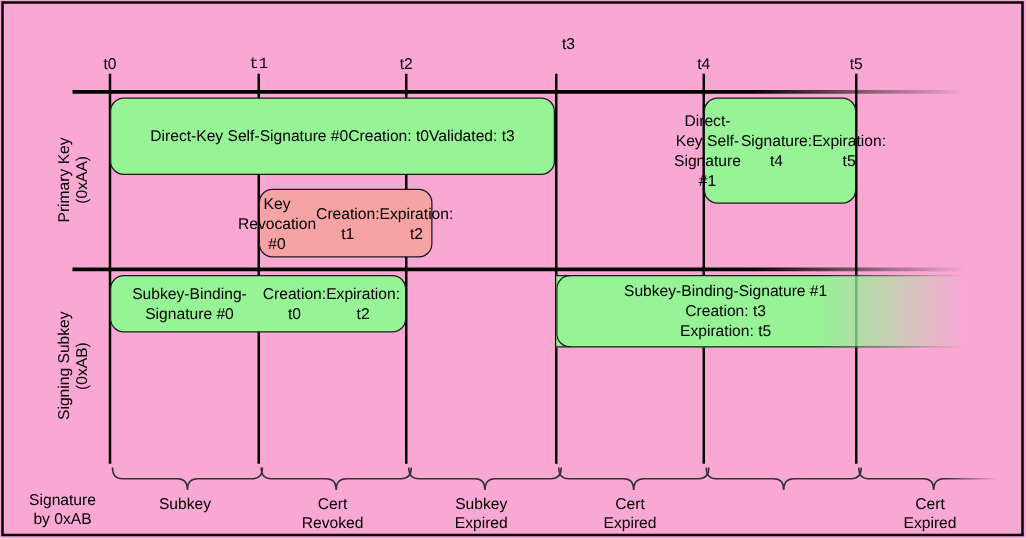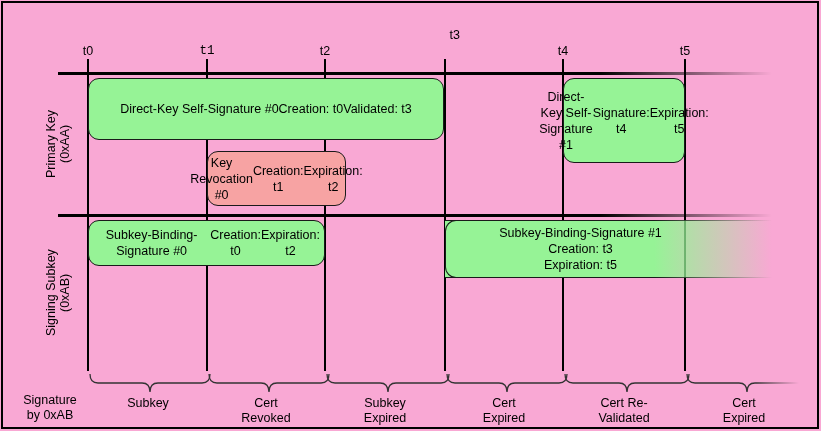--- a/index.html
+++ b/index.html
@@ -130,17 +130,15 @@
     </g>
   </svg>
 
   <div class="blabel" style="left:88px;top:396px;width:120px;">Subkey</div>
   <div class="blabel" style="left:207px;top:396px;width:118px;">Cert
 Revoked</div>
   <div class="blabel" style="left:325px;top:396px;width:120px;">Subkey
 Expired</div>
   <div class="blabel" style="left:445px;top:396px;width:118px;">Cert
 Expired</div>
-  <div class="blabel" style="left:563px;top:396px;width:122px;">Cert Re-
-Validated</div>
   <div class="blabel" style="left:685px;top:396px;width:118px;">Cert
 Expired</div>
 </div>
 
 </body></html>

